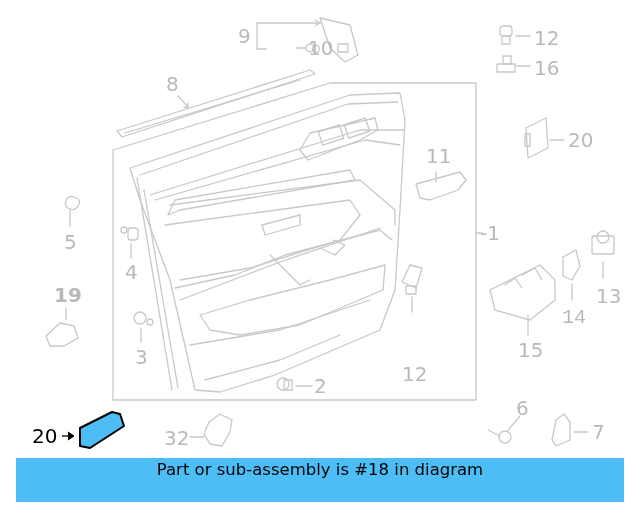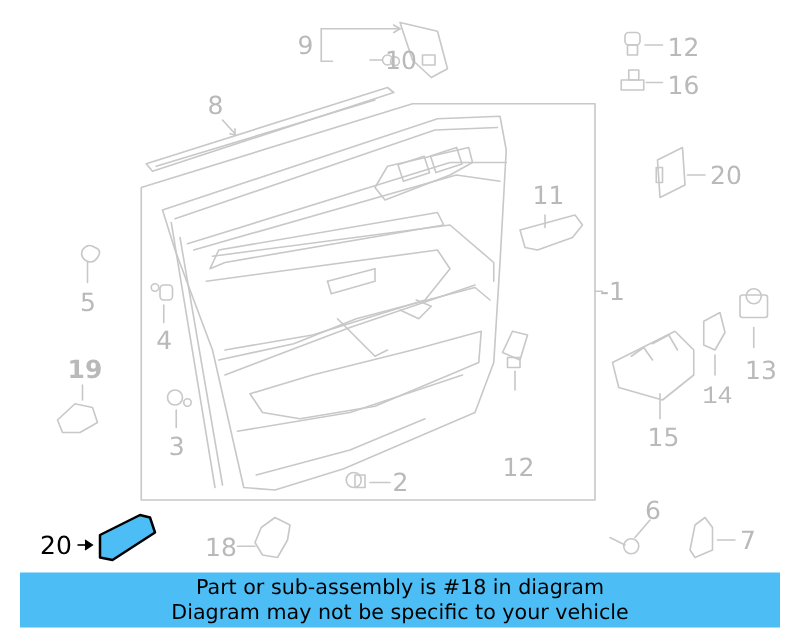--- a/index.html
+++ b/index.html
@@ -177,18 +177,17 @@
 <div class="lbl" style="left:426px;top:146px;">11</div>
 <div class="lbl" style="left:402px;top:320px;margin-top:44px;">12</div>
 <div class="lbl" style="left:596px;top:286px;">13</div>
 <div class="lbl" style="left:562px;top:308px;font-family:Liberation Mono, monospace;">14</div>
 <div class="lbl" style="left:518px;top:340px;">15</div>
 <div class="lbl" style="left:534px;top:58px;">16</div>
 <div class="lbl" style="left:534px;top:28px;">12</div>
 <div class="lbl active" style="left:32px;top:426px;">20</div>
 <div class="lbl" style="left:54px;top:285px;font-weight:bold;">19</div>
 <div class="lbl" style="left:568px;top:130px;">20</div>
-<div class="lbl" style="left:164px;top:428px;">18</div>
+<div class="lbl" style="left:164px;top:428px;">32</div>
 
 <div id="banner">
   <div>Part or sub-assembly is #18 in diagram</div>
-  <div>Diagram may not be specific to your vehicle</div>
 </div>
 
 </body></html>

